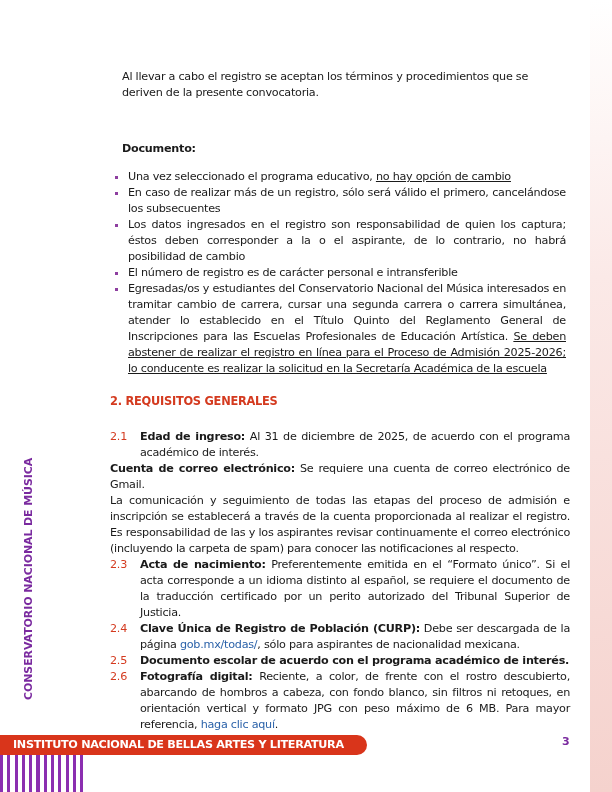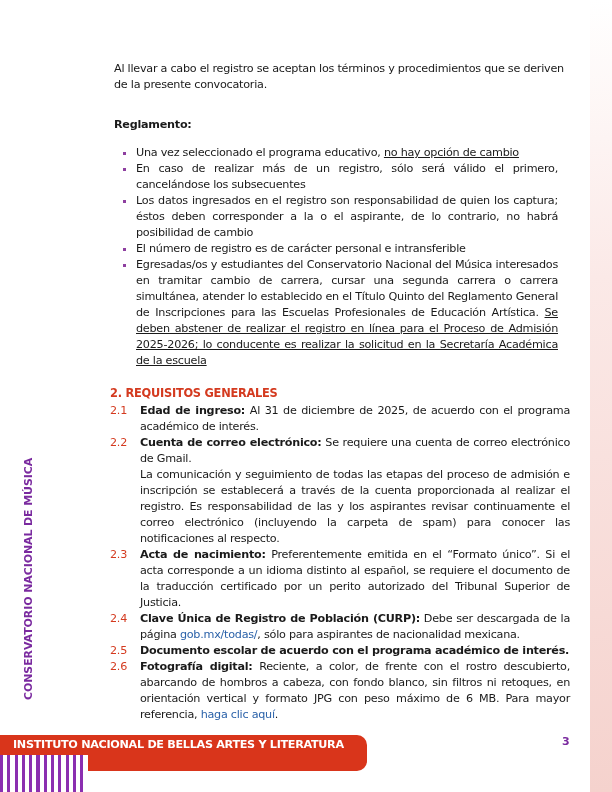--- a/index.html
+++ b/index.html
@@ -10,46 +10,46 @@
     color:#1a1a1a;
   }
   .right-strip {
     position:absolute; left:590px; top:0; width:22px; height:792px;
     background:linear-gradient(to bottom,#ffffff 0%,#fbe9e7 35%,#f5d2cd 100%);
   }
   .content {
     position:absolute; left:110px; top:57px; width:460px;
     font-size:11.2px; line-height:16px; letter-spacing:-0.25px;
   }
-  .p { margin:4px; }
+  .p { margin:12px; }
   .gap { height:16px; }
   .strong { font-weight:bold; }
   .u { text-decoration:underline; }
-  ul.bullets { list-style:none; margin:12px; padding:0; }
+  ul.bullets { list-style:none; margin:4px; padding:0; }
   ul.bullets li { position:relative; padding-left:14px; text-align:justify; }
   ul.bullets li::before {
     content:""; position:absolute; left:1px; top:7px; width:3px; height:3px;
     background:#8e3fa0;
   }
   .heading {
-    color:#d43a1f; font-weight:bold; margin-top:16px; margin-bottom:2px;
+    color:#d43a1f; font-weight:bold; margin-top:16px; margin-bottom:20px;
     font-size:11.4px;
   }
   .req { display:flex; text-align:justify; }
   .req .num { width:30px; flex:none; color:#d43a1f; font-weight:normal; }
   .req .txt { flex:1; }
   .link { color:#2b62a9; }
   .vertical-label {
     position:absolute; left:22px; top:700px;
     transform-origin:left top; transform:rotate(-90deg);
     color:#7a2a9f; font-weight:bold; font-size:11px; white-space:nowrap;
     letter-spacing:-0.1px;
   }
   .footer-bar {
-    position:absolute; left:0; top:735px; width:367px; height:36px;
+    position:absolute; left:0; top:735px; width:367px; height:20px;
     background:#d9351b; border-radius:0 10px 10px 0;
   }
   .footer-bar span {
     position:absolute; left:13px; top:3px; color:#fff; font-weight:bold;
     font-size:11.2px; letter-spacing:-0.3px; white-space:nowrap;
   }
   .stripes {
     position:absolute; left:0; top:755px; width:88px; height:37px;
     background:repeating-linear-gradient(to right,#8b2fb0 0px,#8b2fb0 3px,#ffffff 3px,#ffffff 7.3px);
   }
@@ -60,38 +60,37 @@
 </style>
 </head>
 <body>
 
 <div class="right-strip"></div>
 
 <div class="content">
   <p class="p">Al llevar a cabo el registro se aceptan los términos y procedimientos que se deriven de la presente convocatoria.</p>
   <div class="gap"></div>
 
-  <p class="p strong">Reglamento:</p>
+  <p class="p strong">Documento:</p>
   <ul class="bullets">
     <li><span>Una vez seleccionado el programa educativo, </span><span class="u">no hay opción de cambio</span></li>
     <li><span>En caso de realizar más de un registro, sólo será válido el primero, cancelándose los subsecuentes</span></li>
     <li><span>Los datos ingresados en el registro son responsabilidad de quien los captura; éstos deben corresponder a la o el aspirante, de lo contrario, no habrá posibilidad de cambio</span></li>
     <li><span>El número de registro es de carácter personal e intransferible</span></li>
     <li><span>Egresadas/os y estudiantes del Conservatorio Nacional del Música interesados en tramitar cambio de carrera, cursar una segunda carrera o carrera simultánea, atender lo establecido en el Título Quinto del Reglamento General de Inscripciones para las Escuelas Profesionales de Educación Artística. </span><span class="u">Se deben abstener de realizar el registro en línea para el Proceso de Admisión 2025-2026; lo conducente es realizar la solicitud en la Secretaría Académica de la escuela</span></li>
   </ul>
 
   <div class="heading">2. REQUISITOS GENERALES</div>
 
   <div class="req">
     <span class="num">2.1</span>
     <span class="txt"><span class="strong">Edad de ingreso:</span><span> Al 31 de diciembre de 2025, de acuerdo con el programa académico de interés.</span></span>
   </div>
 
   <div class="req">
-    <span class="num">2.2</span>
     <span class="txt"><span class="strong">Cuenta de correo electrónico:</span><span> Se requiere una cuenta de correo electrónico de Gmail.</span><br><span>La comunicación y seguimiento de todas las etapas del proceso de admisión e inscripción se establecerá a través de la cuenta proporcionada al realizar el registro. Es responsabilidad de las y los aspirantes revisar continuamente el correo electrónico (incluyendo la carpeta de spam) para conocer las notificaciones al respecto.</span></span>
   </div>
 
   <div class="req">
     <span class="num">2.3</span>
     <span class="txt"><span class="strong">Acta de nacimiento:</span><span> Preferentemente emitida en el “Formato único”. Si el acta corresponde a un idioma distinto al español, se requiere el documento de la traducción certificado por un perito autorizado del Tribunal Superior de Justicia.</span></span>
   </div>
 
   <div class="req">
     <span class="num">2.4</span>

